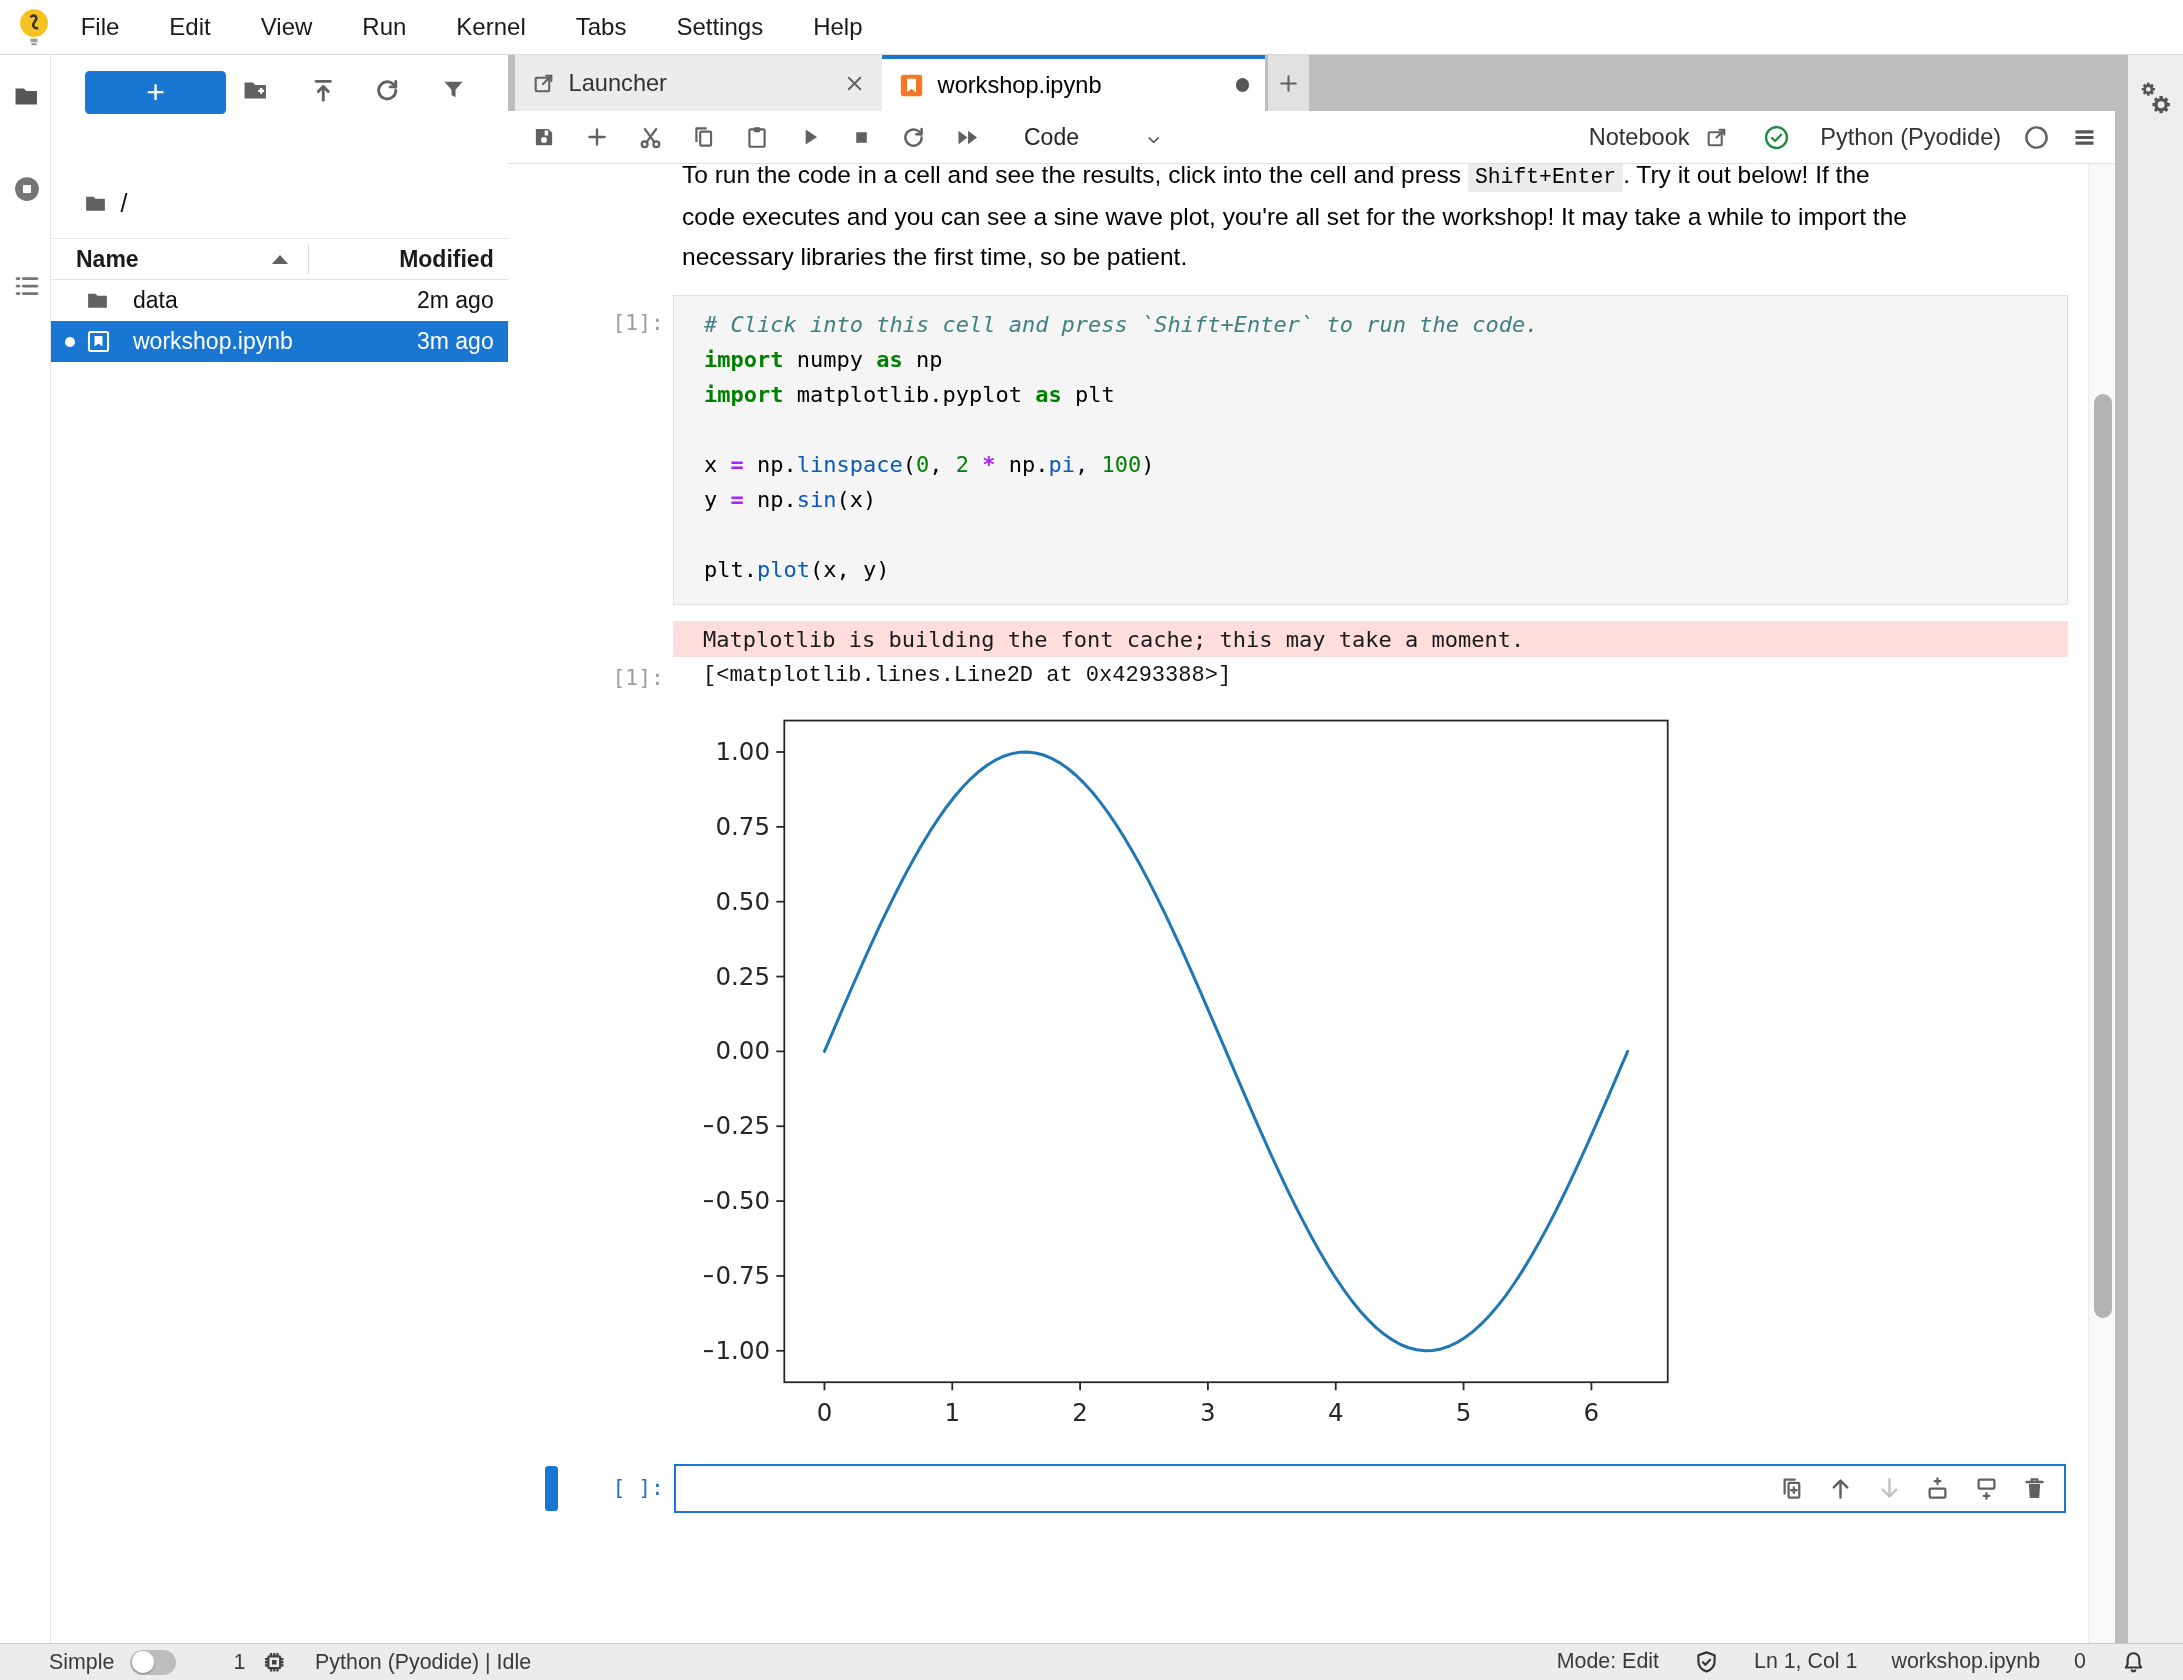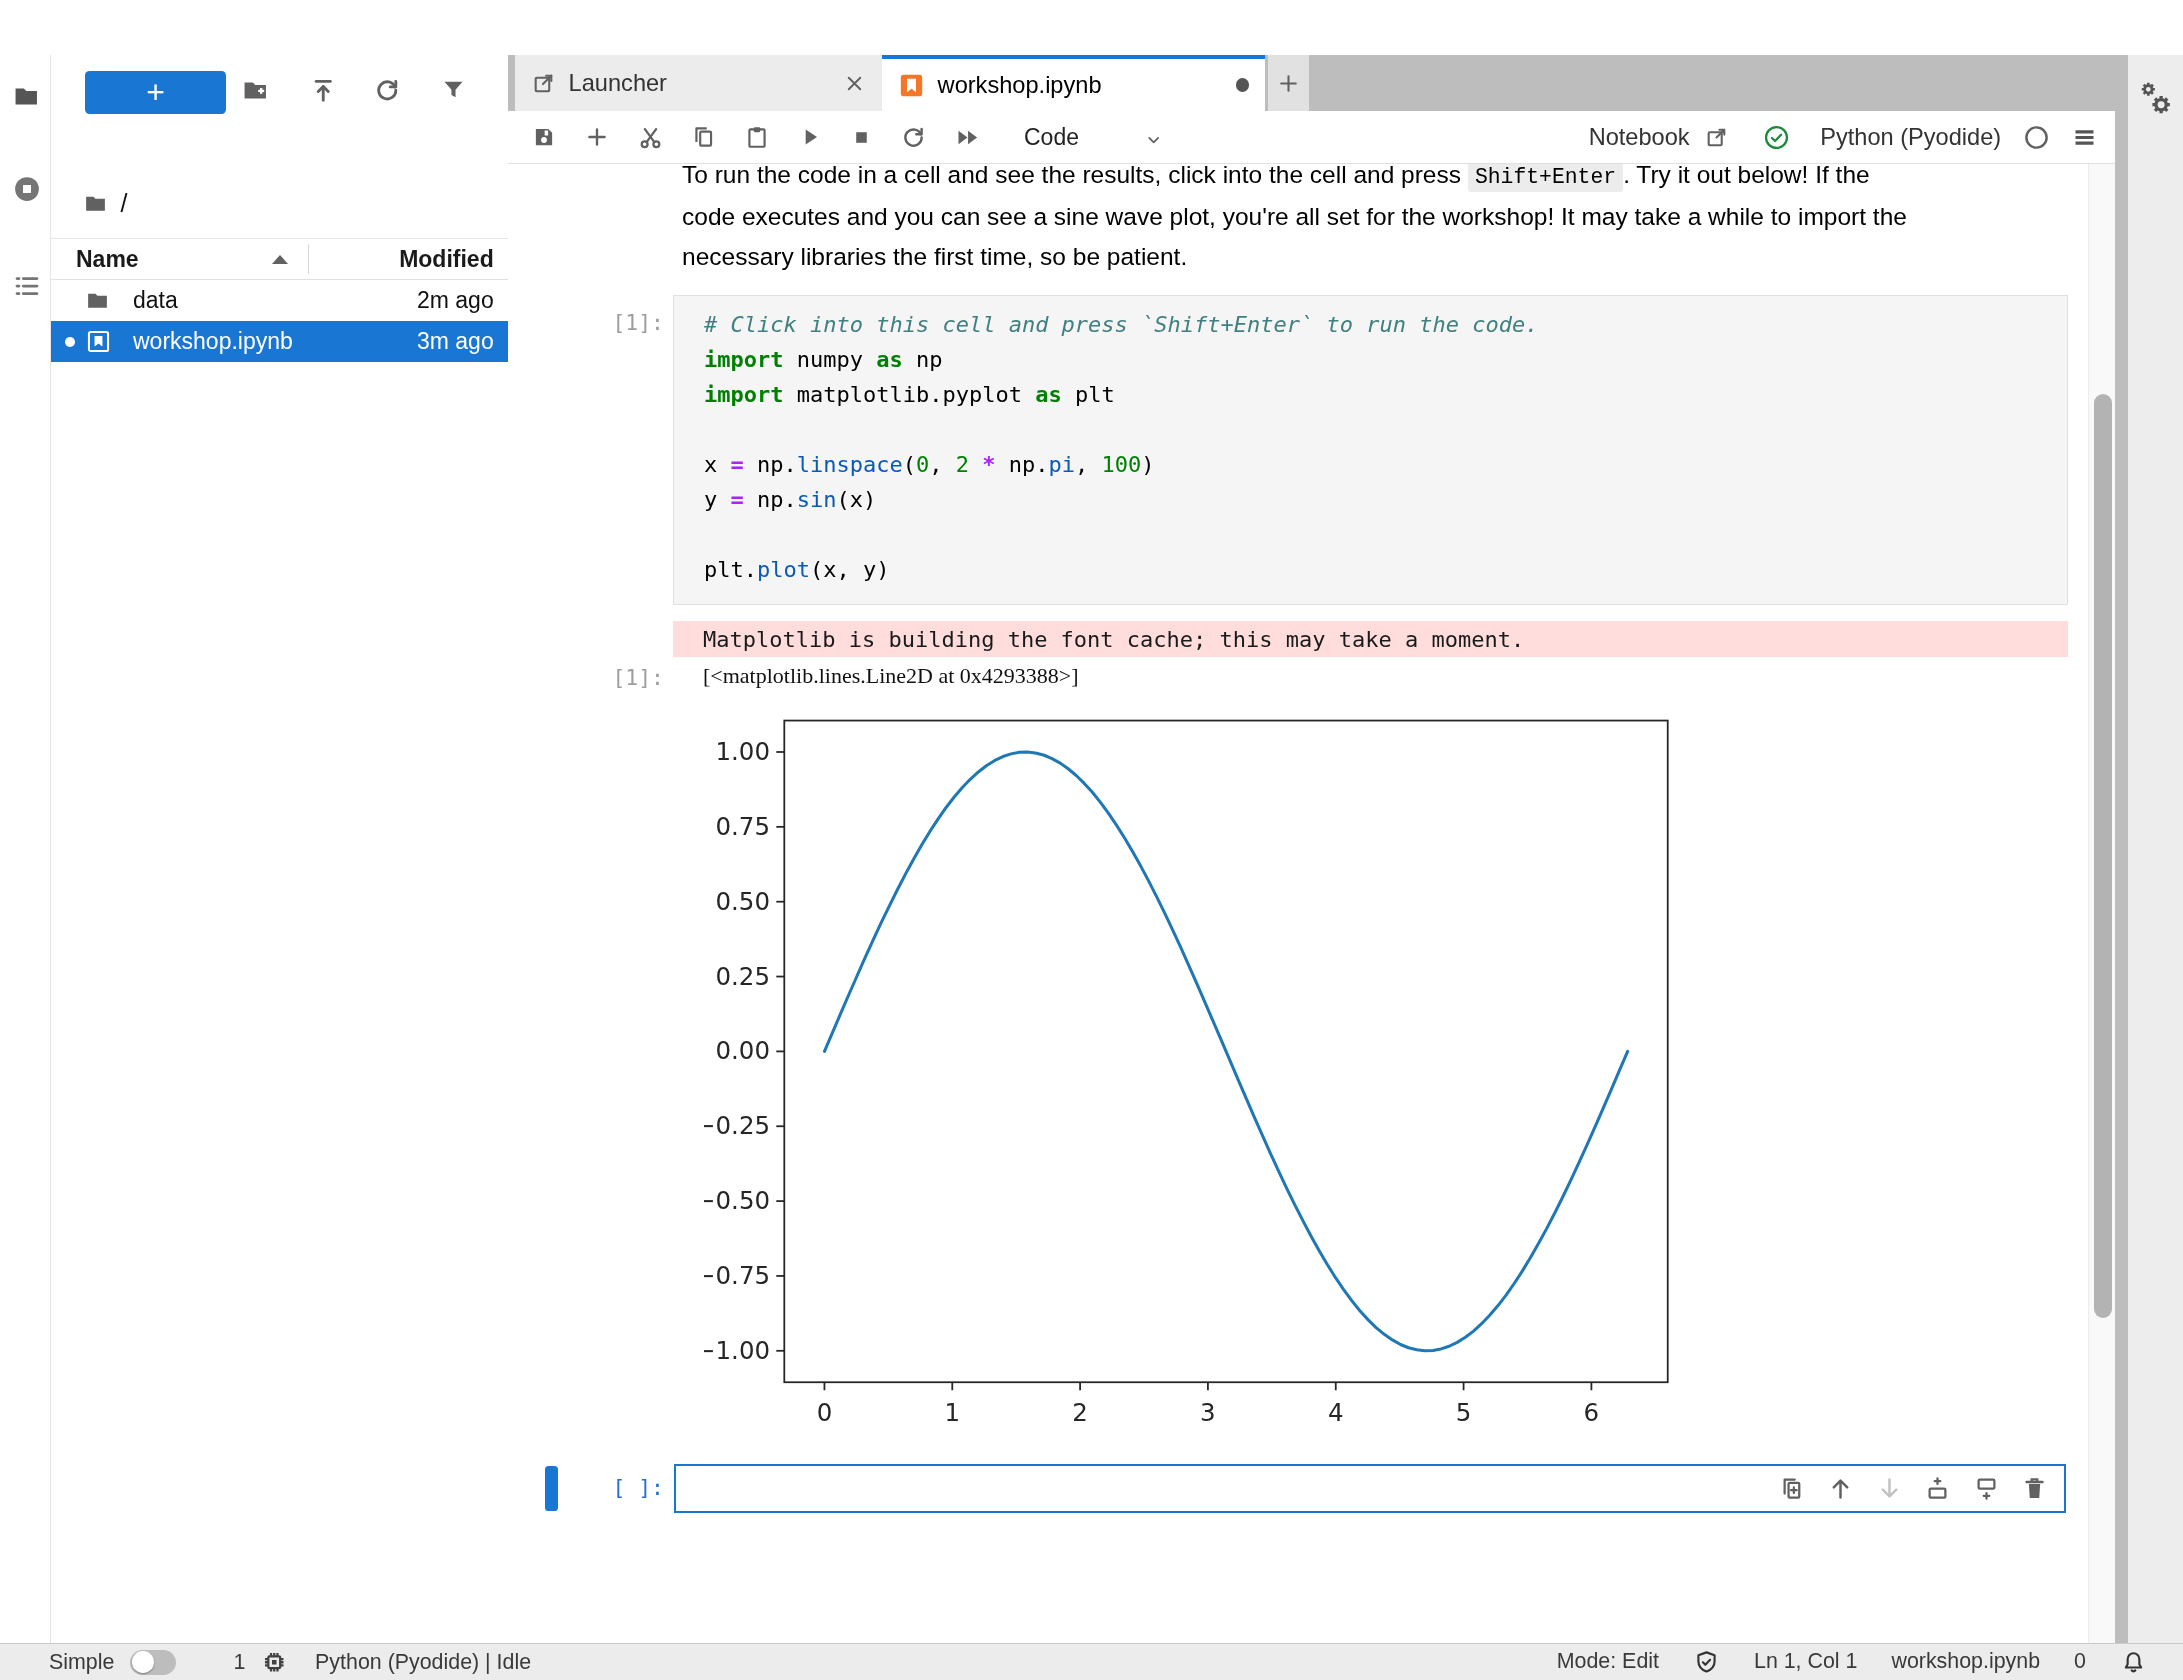--- a/index.html
+++ b/index.html
@@ -66,21 +66,21 @@
   .p-empty{left:49px;top:1311px;color:#2a6fd3}
   #code-lines{margin:10.7px 0 0 30px}
   .code-line{height:35px;line-height:35px;font-size:22px;font-family:"DejaVu Sans Mono",monospace;white-space:pre;color:#000}
   .tok-kw{color:#008000;font-weight:bold}
   .tok-num{color:#008000}
   .tok-op{color:#aa22ff;font-weight:bold}
   .tok-prop{color:#0a58b8}
   .tok-com{color:#408080;font-style:italic}
   .stderr{left:165px;top:457px;width:1395px;height:36px;background:#ffdddd;display:flex;align-items:center;
           padding-left:30px;box-sizing:border-box;font-family:"DejaVu Sans Mono",monospace;font-size:22px;color:#1a1a1a}
-  .outtext{left:195px;top:499px;font-family:Liberation Serif, serif;font-size:22px;color:#111;white-space:pre}
+  .outtext{left:195px;top:499px;font-family:Liberation Mono, monospace;font-size:22px;color:#111;white-space:pre}
   .figure{left:196px;top:553px;width:971px;height:716px}
   .plot-label{font-family:"DejaVu Sans",sans-serif;font-size:27.5px;fill:#262626}
 
   .collapser{left:37px;top:1302px;width:13.4px;height:45px;background:#1976d2;border-radius:3.6px}
   .empty-input{left:166px;top:1300px;width:1392px;height:49px;border:2.2px solid #1976d2;background:#fff;
                box-sizing:border-box;display:flex;align-items:center;justify-content:flex-end;
                padding-right:16px;gap:21.4px}
 
   .scroll-track{position:absolute;right:0;top:0;width:27px;height:100%;background:#f9f9f9;border-left:0.9px solid #ececec}
   .scroll-thumb{position:absolute;right:4.5px;top:230px;width:18px;height:924px;background:#b3b3b3;border-radius:9px}
@@ -96,20 +96,36 @@
   .toggle{width:46px;height:25px;border-radius:12.5px;background:#bdbdbd;position:relative;margin-left:16px}
   .knob{position:absolute;left:1.8px;top:1.8px;width:21.4px;height:21.4px;border-radius:50%;background:#fff;
         box-shadow:0 0.9px 1.8px rgba(0,0,0,.35)}
   .sb-right{margin-left:auto;display:flex;align-items:flex-start;gap:34px}
 </style>
 </head>
 <body>
 
 <div id="app">
 
+  <div class="menubar">
+    <svg class="logo" viewBox="0 0 24 28">
+      <circle cx="12" cy="11" r="9.5" fill="#f5c21f"></circle>
+      <path d="M10 6.5c3.4-1.8 4.6 1 2.6 3.4s-1.2 4.4 1.6 4.6" stroke="#333" stroke-width="1.7" fill="none" stroke-linecap="round"></path>
+      <rect x="9.5" y="21.5" width="5" height="2.6" rx="0.8" fill="#9e9e9e"></rect>
+      <rect x="10.2" y="24.6" width="3.6" height="1.6" rx="0.8" fill="#9e9e9e"></rect>
+    </svg>
+    <span class="menu-item">File</span>
+    <span class="menu-item">Edit</span>
+    <span class="menu-item">View</span>
+    <span class="menu-item">Run</span>
+    <span class="menu-item">Kernel</span>
+    <span class="menu-item">Tabs</span>
+    <span class="menu-item">Settings</span>
+    <span class="menu-item">Help</span>
+  </div>
 
   <div class="activitybar">
     <svg class="ab-icon" style="top:27px" width="28.5" height="28.5" viewBox="0 0 24 24">
       <path d="M3 5.5h7l2 2h9v11.5H3z" fill="#555"></path>
     </svg>
     <svg class="ab-icon" style="top:119px" width="30" height="30" viewBox="0 0 24 24">
       <circle cx="12" cy="12" r="9.5" fill="#757575"></circle>
       <rect x="8.8" y="8.8" width="6.4" height="6.4" fill="#fff"></rect>
     </svg>
     <svg class="ab-icon" style="top:216px" width="30" height="30" viewBox="0 0 24 24">

